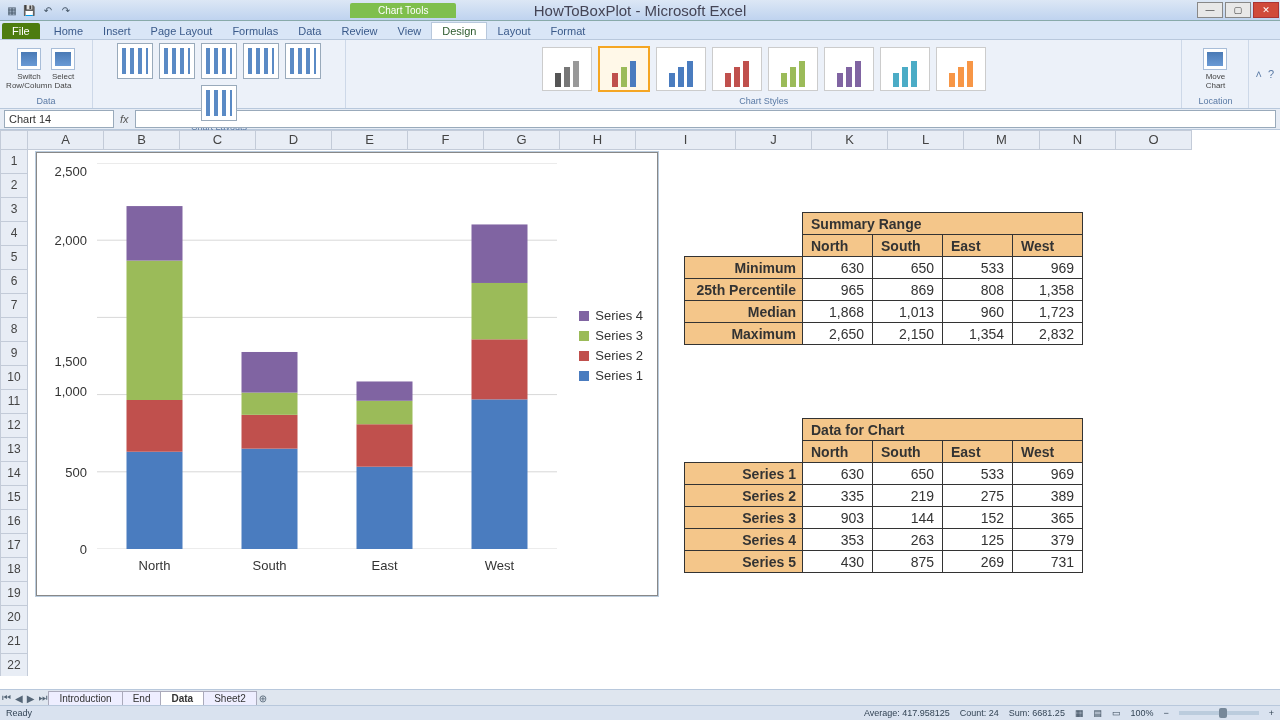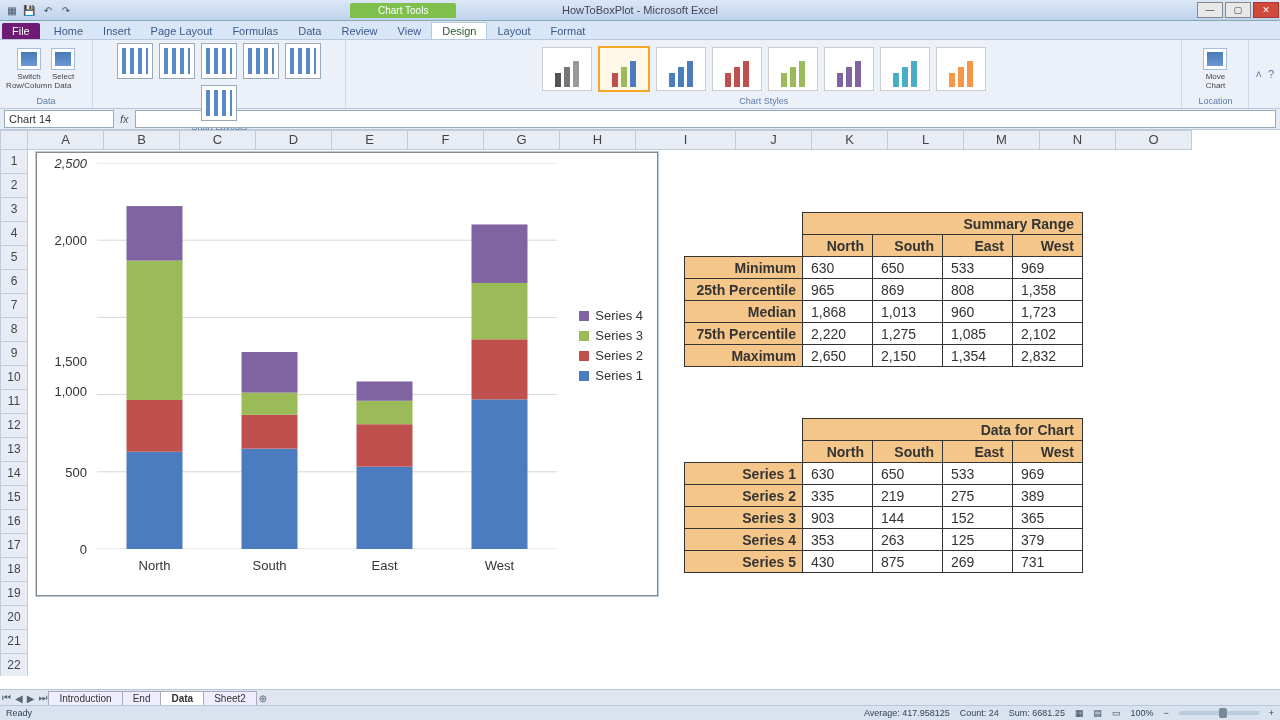--- a/index.html
+++ b/index.html
@@ -1,26 +1,26 @@
 <!DOCTYPE html>
 <html><head>
 <meta charset="utf-8">
 <style>
 html,body{margin:0;padding:0;font-family:"Segoe UI",Tahoma,sans-serif;font-size:11px;background:#fff;color:#333;overflow:hidden;width:1280px;height:720px}
 .titlebar{height:20px;background:linear-gradient(#dce7f5,#bfd3ef);border-bottom:1px solid #8aa;display:flex;align-items:center;position:relative}
 .qat{display:flex;gap:6px;padding:0 6px;align-items:center}
 .qat span{width:12px;height:12px;display:inline-flex;align-items:center;justify-content:center;font-size:10px;color:#456}
-.titlecenter{position:absolute;left:50%;transform:translateX(-50%);font-size:11px;color:#445}
+.titlecenter{position:absolute;left:50%;transform:translateX(-50%);font-size:15px;color:#445}
 .chart-tools{position:absolute;left:350px;background:#7fbf4d;color:#fff;font-size:10px;padding:2px 28px;border-radius:2px 2px 0 0}
 .win-ctrl{margin-left:auto;display:flex}
 .win-ctrl span{width:24px;height:14px;margin:2px 1px;border:1px solid #888;background:#e8e8e8;font-size:9px;display:flex;align-items:center;justify-content:center}
 .win-ctrl span.close{background:#d04a3a;color:#fff;border-color:#a33}
 .tabs{height:18px;background:#d9e6f7;display:flex;align-items:flex-end;padding-left:2px;border-bottom:1px solid #b8c8dc}
 .tab{padding:2px 10px;font-size:11px;color:#3a5a8a;cursor:pointer}
-.tab.file{background:#701a75;color:#fff;border-radius:2px 2px 0 0;margin-right:4px}
+.tab.file{background:#4d7c0f;color:#fff;border-radius:2px 2px 0 0;margin-right:4px}
 .tab.active{background:#ffffff;border:1px solid #b8c8dc;border-bottom:none;color:#2d5a2d}
 .ribbon{height:68px;background:#ecf1f9;border-bottom:1px solid #b8c8dc;display:flex}
 .rgroup{border-right:1px solid #cdd8e8;padding:2px 6px;display:flex;flex-direction:column;justify-content:space-between;align-items:center}
 .rgroup .icons{display:flex;gap:4px;flex-wrap:wrap;align-items:center;justify-content:center;flex:1}
 .ricon{width:30px;height:42px;display:flex;flex-direction:column;align-items:center;justify-content:center;font-size:8px;text-align:center;color:#444;cursor:pointer}
 .ricon .glyph{width:22px;height:22px;border:1px solid #a8bdd8;background:#fff;margin-bottom:2px;position:relative}
 .ricon .glyph::before{content:"";position:absolute;inset:3px;background:linear-gradient(#4a7ab5,#6a9ad5)}
 .rgroup .label{font-size:9px;color:#5a7aa5;text-align:center}
 .layout-thumb{width:34px;height:34px;border:1px solid #9ab;background:#fff;margin:1px;cursor:pointer;position:relative}
 .layout-thumb::before{content:"";position:absolute;inset:4px;background:repeating-linear-gradient(90deg,#5a8ac5 0 4px,transparent 4px 8px)}
@@ -42,23 +42,23 @@
 .chart-obj{position:absolute;left:8px;top:2px;width:620px;height:442px;background:#fff;border:1px solid #888;box-shadow:0 0 0 1px #bcd}
 .plot{position:absolute;left:60px;top:10px;width:460px;height:386px}
 .yaxis{position:absolute;left:0;top:10px;width:56px;height:386px}
 .ytick{position:absolute;right:6px;font-size:13px;color:#333;transform:translateY(-50%)}
 .xcat{position:absolute;bottom:-24px;font-size:13px;color:#333;text-align:center;transform:translateX(-50%)}
 .legend{position:absolute;right:14px;top:150px;font-size:13px}
 .legend div{display:flex;align-items:center;gap:6px;margin:5px 0}
 .legend .sw{width:10px;height:10px}
 .tbl{position:absolute;border-collapse:collapse;font-size:14px}
 .tbl td,.tbl th{border:1px solid #333;padding:2px 8px;height:22px;box-sizing:border-box}
-.tbl .hdr{background:#f4c68a;font-weight:bold;text-align:right}
+.tbl .hdr{background:#f4c68a;font-weight:bold;text-align:left}
 .tbl .rowlbl{background:#f4c68a;font-weight:bold;text-align:right;padding-right:6px}
-.tbl .num{text-align:left;font-variant-numeric:tabular-nums}
+.tbl .num{text-align:right;font-variant-numeric:tabular-nums}
 .sheet-tabs{position:absolute;bottom:14px;left:0;right:0;height:16px;background:#dfe6ef;border-top:1px solid #b8c8dc;display:flex;align-items:center;font-size:10px}
 .sheet-tabs .nav{padding:0 2px;color:#567;cursor:pointer}
 .stab{padding:1px 10px;border:1px solid #aab;background:#eef;margin-left:-1px;cursor:pointer}
 .stab.active{background:#fff;font-weight:bold}
 .status{position:absolute;bottom:0;left:0;right:0;height:14px;background:#d9e2ef;border-top:1px solid #b8c8dc;display:flex;align-items:center;font-size:9px;color:#345;padding:0 6px}
 .status .r{margin-left:auto;display:flex;gap:10px;align-items:center}
 .zoom-slider{width:80px;height:4px;background:#bcd;position:relative}
 .zoom-slider::before{content:"";position:absolute;left:50%;top:-3px;width:8px;height:10px;background:#789;border-radius:2px}
 </style>
 </head>
@@ -230,21 +230,21 @@
     </div>
   <div class="cells">
 
     <div class="chart-obj">
       <div class="yaxis" id="yaxis">
           <div class="ytick" style="top: 386px;">0</div>
           <div class="ytick" style="top: 308.8px;">500</div>
           <div class="ytick" style="top: 228px;">1,000</div>
           <div class="ytick" style="top: 154.4px; margin-top: 44px;">1,500</div>
           <div class="ytick" style="top: 77.2px;">2,000</div>
-          <div class="ytick" style="top: 0px; font-style: italic;">2,500</div>
+          <div class="ytick" style="top: 8px;">2,500</div>
         </div>
       <div class="plot">
         <svg width="460" height="386" id="plotsvg">
             <line x1="0" y1="386" x2="460" y2="386" stroke="#d8d8d8"></line>
             <line x1="0" y1="308.8" x2="460" y2="308.8" stroke="#d8d8d8"></line>
             <line x1="0" y1="231.6" x2="460" y2="231.6" stroke="#d8d8d8"></line>
             <line x1="0" y1="154.4" x2="460" y2="154.4" stroke="#d8d8d8"></line>
             <line x1="0" y1="77.19999999999999" x2="460" y2="77.19999999999999" stroke="#d8d8d8"></line>
             <line x1="0" y1="0" x2="460" y2="0" stroke="#d8d8d8"></line>
             <rect x="29.5" y="288.728" width="56" height="97.272" fill="#4a7cbf"></rect>
@@ -319,27 +319,20 @@
             <td class="num">1,358</td>
           </tr>
           <tr>
             <td class="rowlbl" style="width:118px">Median</td>
             <td class="num">1,868</td>
             <td class="num">1,013</td>
             <td class="num">960</td>
             <td class="num">1,723</td>
           </tr>
           <tr>
-            <td class="rowlbl" style="width:118px">75th Percentile</td>
-            <td class="num">2,220</td>
-            <td class="num">1,275</td>
-            <td class="num">1,085</td>
-            <td class="num">2,102</td>
-          </tr>
-          <tr>
             <td class="rowlbl" style="width:118px">Maximum</td>
             <td class="num">2,650</td>
             <td class="num">2,150</td>
             <td class="num">1,354</td>
             <td class="num">2,832</td>
           </tr>
         </tbody>
       </table>
 
     <table class="tbl" id="data-tbl" style="left:656px;top:268px">

